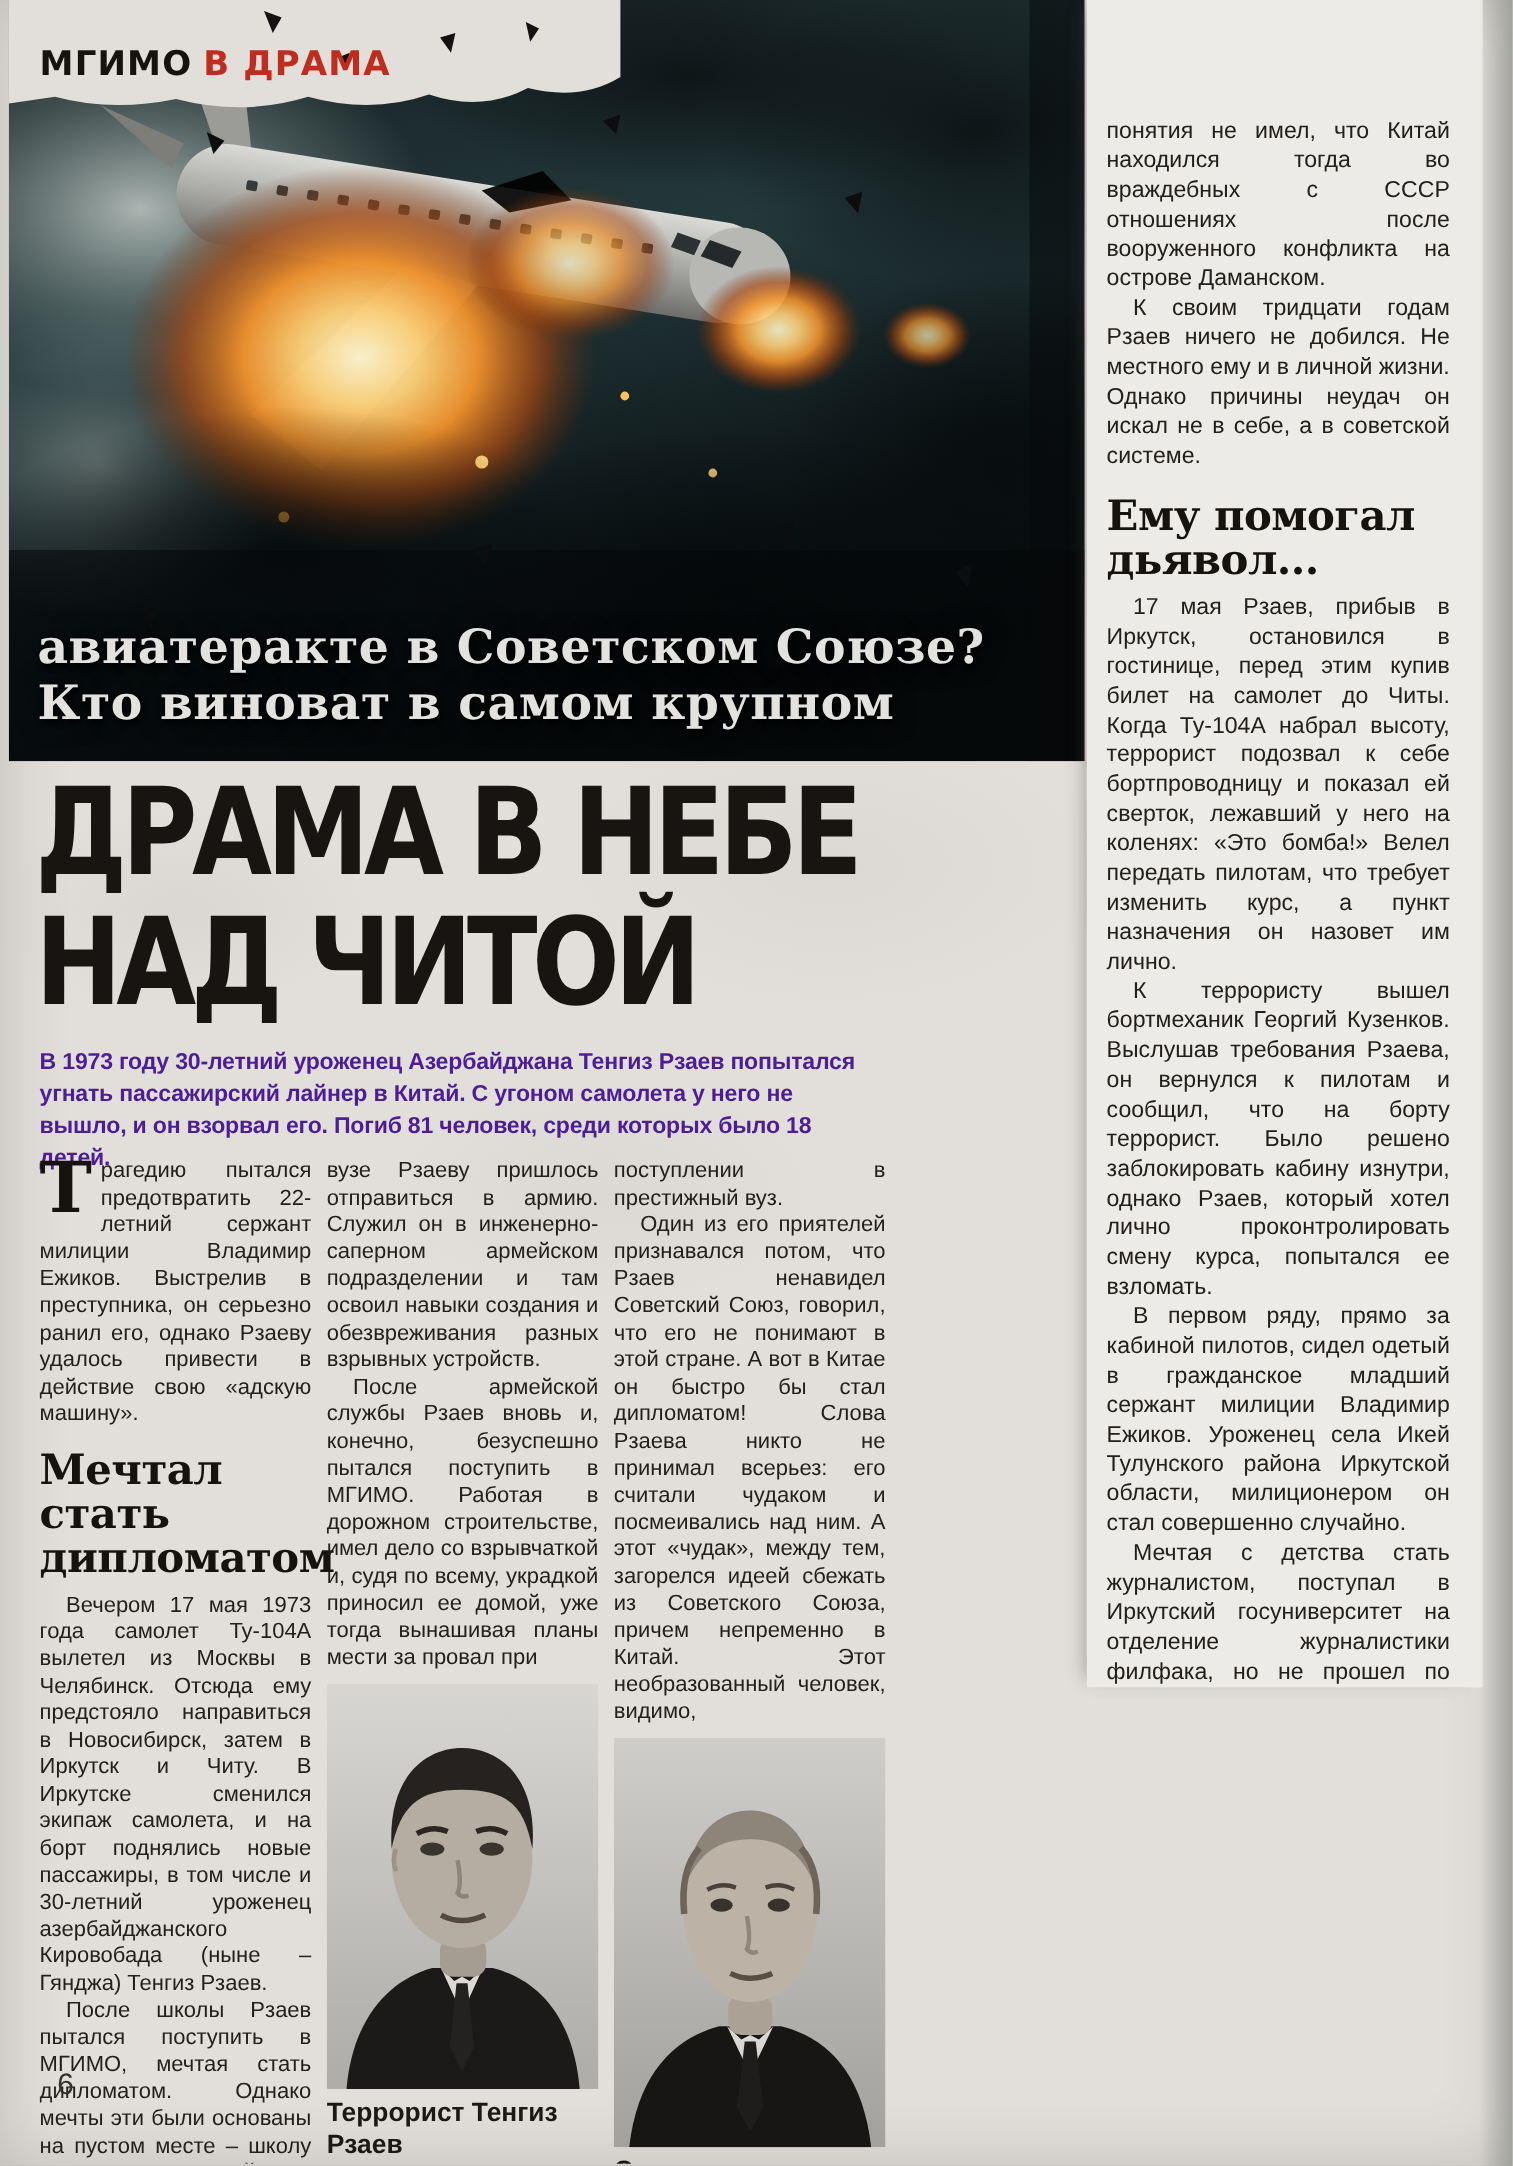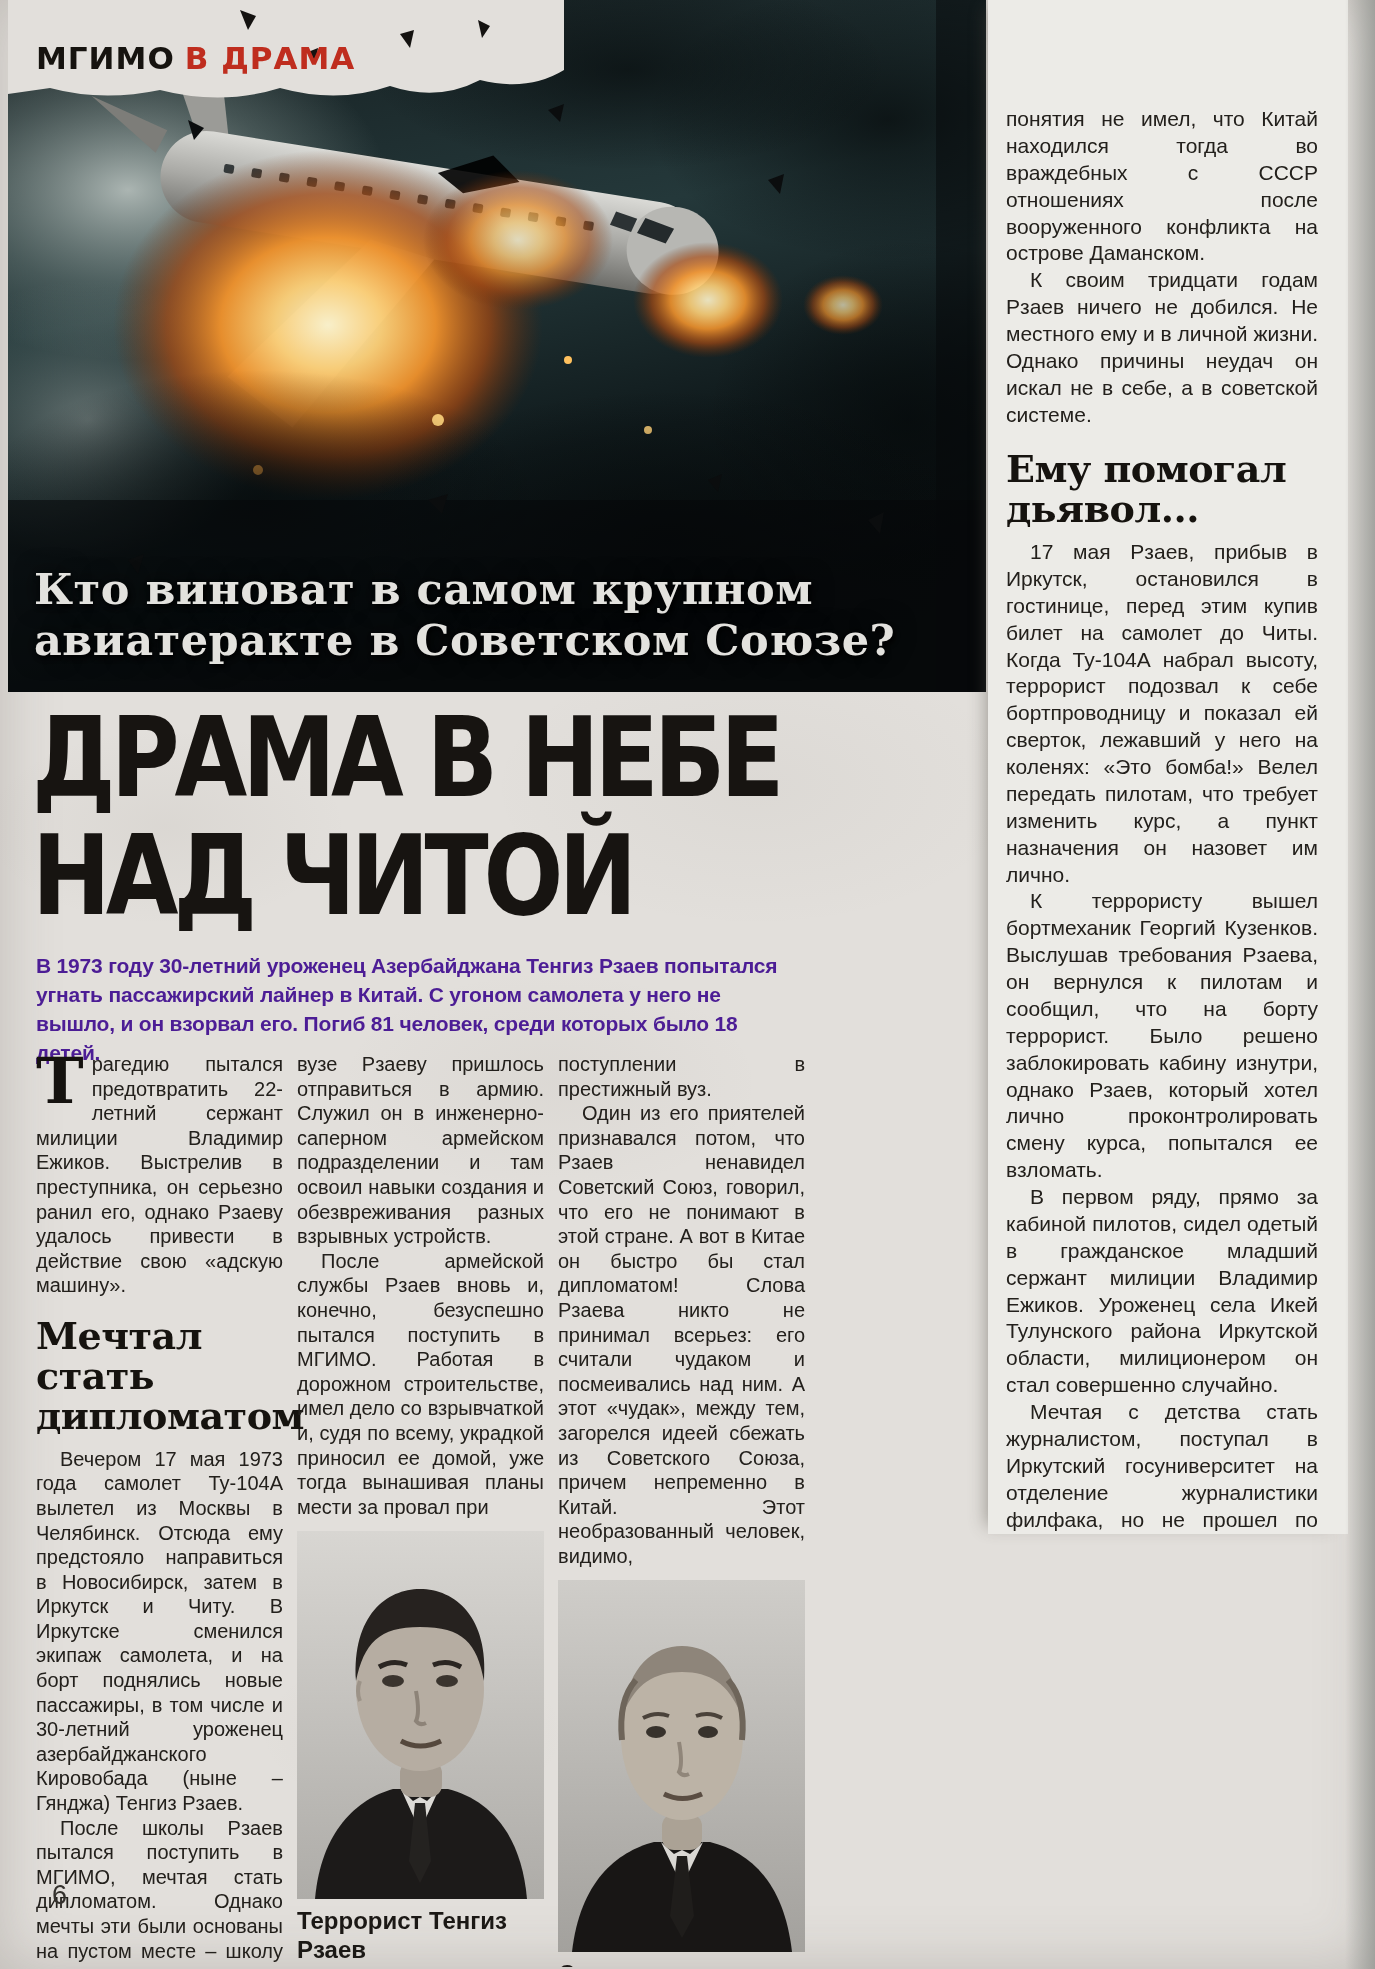--- a/index.html
+++ b/index.html
@@ -206,22 +206,22 @@
       <path d="M0,0 H556 V70 Q520,92 472,80 Q430,102 382,86 Q330,104 272,88 Q214,106 152,90 Q94,102 42,88 L0,94 Z" fill="#e2dfdb"></path>
       <g fill="#141210">
         <polygon points="232,10 248,16 240,30"></polygon>
           <polygon points="392,34 406,30 402,48"></polygon>
         <polygon points="300,52 310,48 308,62"></polygon>
           <polygon points="470,20 482,26 474,38"></polygon>
       </g>
     </svg>
 
     <div class="kicker">
+      <div>авиатеракте в Советском Союзе?</div>
       <div>Кто виноват в самом крупном</div>
-      <div>авиатеракте в Советском Союзе?</div>
     </div>
   </div>
 
   <div class="badge">
     <span class="w1">МГИМО</span><span class="w2">В ДРАМА</span>
   </div>
 
   <div class="headline">
     <div>ДРАМА В НЕБЕ</div>
     <div>НАД ЧИТОЙ</div>

